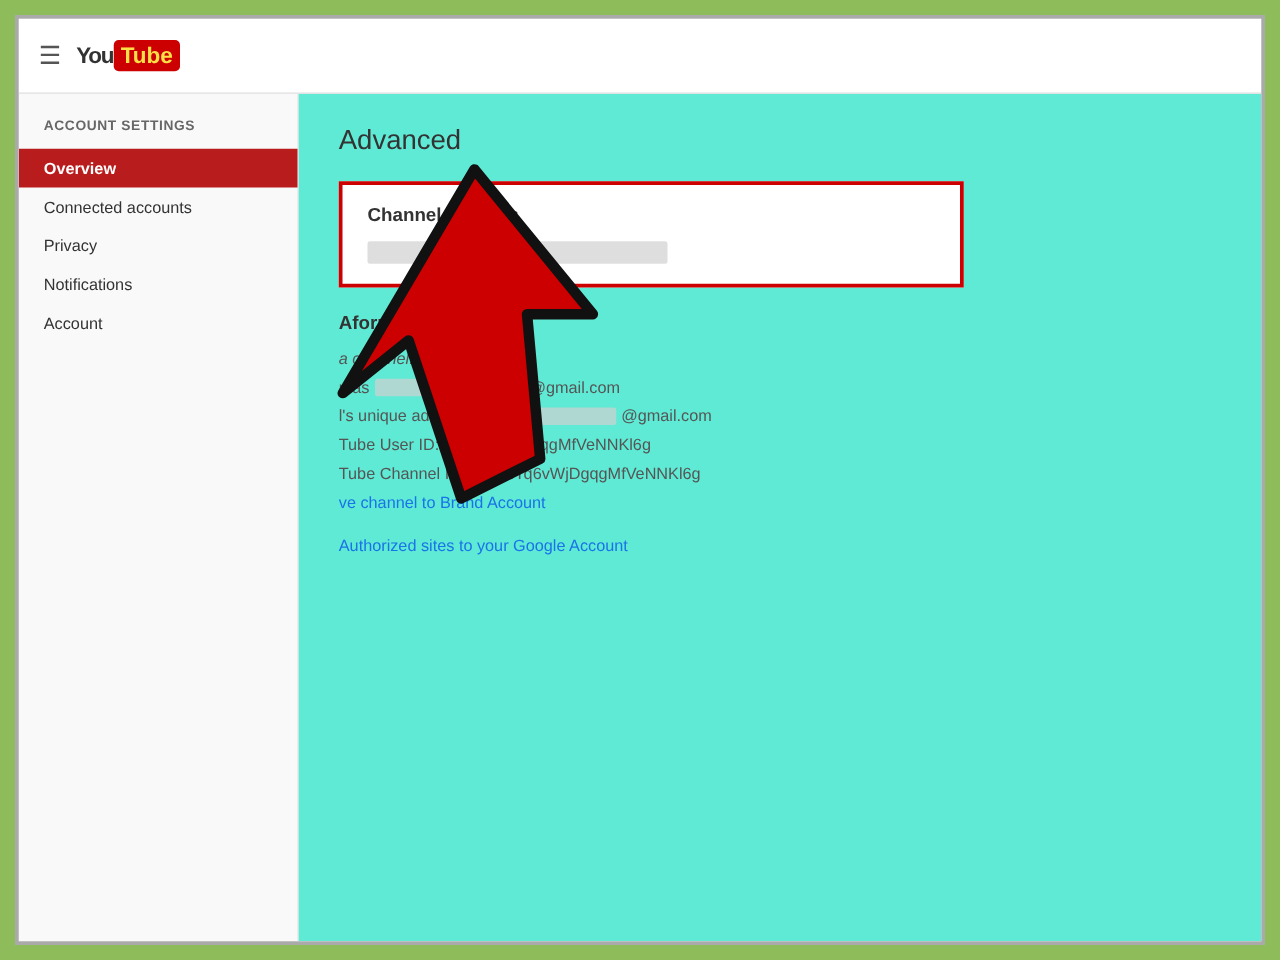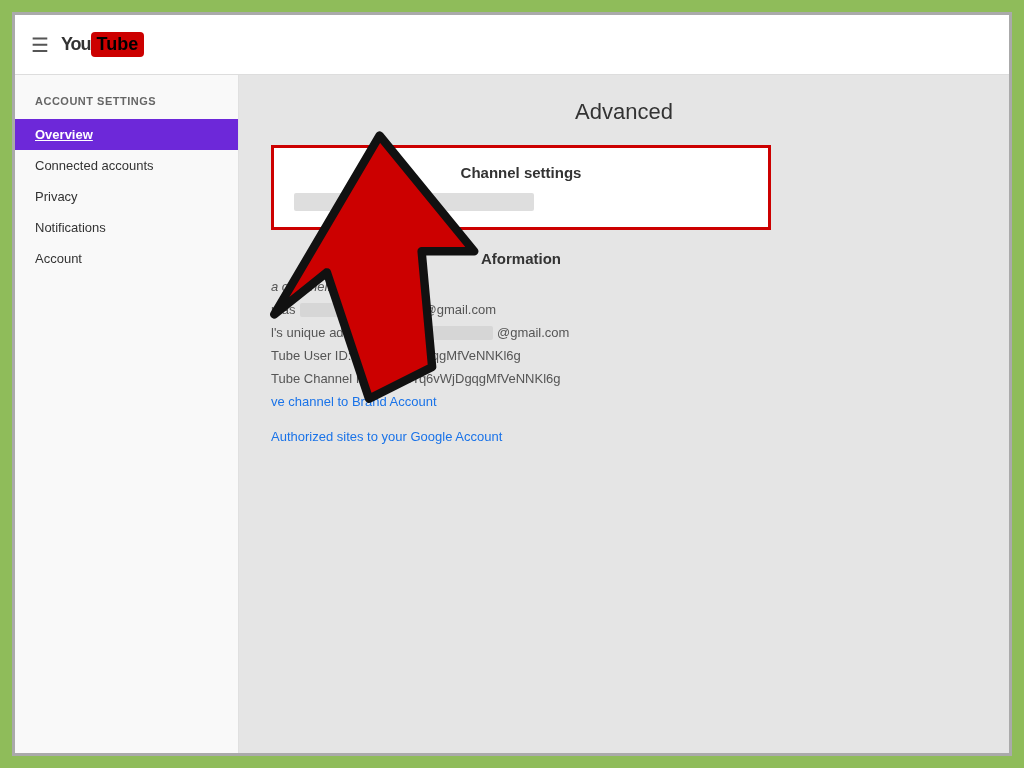--- a/index.html
+++ b/index.html
@@ -50,21 +50,21 @@
     .youtube-logo .yt-text {
       font-size: 18px;
       font-weight: bold;
       color: #333;
       font-family: Arial, sans-serif;
       letter-spacing: -1px;
     }
 
     .youtube-logo .yt-icon {
       background: #cc0000;
-      color: #000000;
+      color: #fde047;
       border-radius: 4px;
       padding: 2px 6px;
       font-size: 18px;
       font-weight: bold;
       margin-right: 2px;
     }
 
     .search-bar {
       flex: 1;
       max-width: 480px;
@@ -113,34 +113,32 @@
     .sidebar-item {
       display: block;
       padding: 8px 20px;
       color: #333;
       cursor: pointer;
       font-size: 13px;
       text-decoration: none;
     }
 
     .sidebar-item.active {
-      background: #6d28d9;
+      background: #b91c1c;
       color: #fff;
       font-weight: bold;
-      text-decoration: underline;
     }
 
     
     .main-content {
       flex: 1;
-      background: #e5e5e5;
+      background: #5eead4;
       padding: 24px 32px;
       overflow-y: auto;
       position: relative;
-      text-align: center;
     }
 
     .page-title {
       font-size: 22px;
       font-weight: normal;
       color: #333;
       margin-bottom: 20px;
     }
 
     

